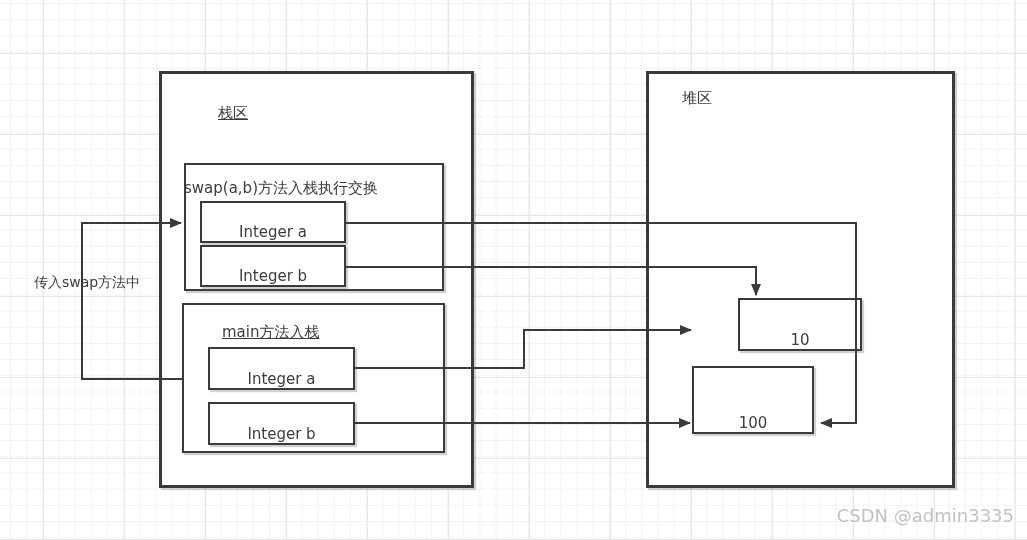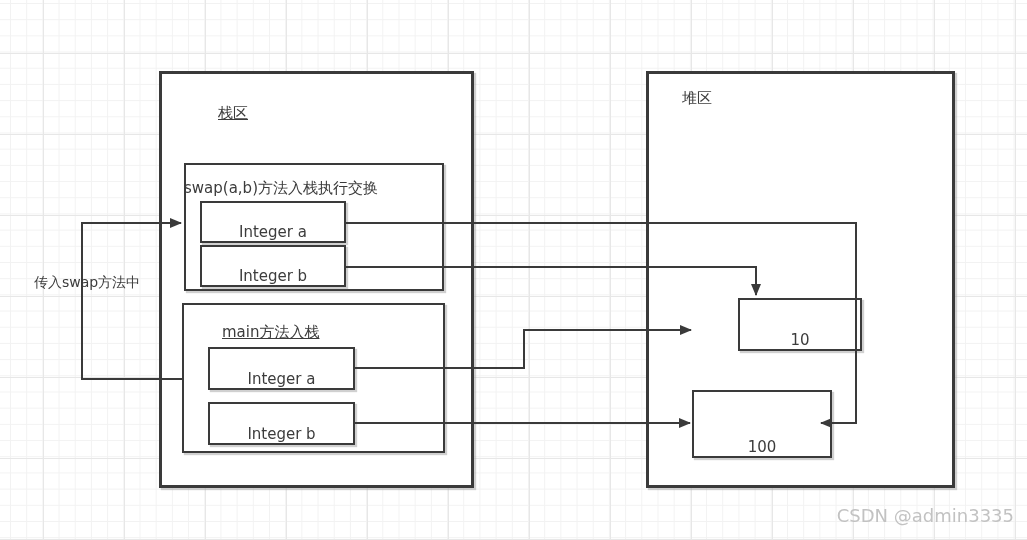--- a/index.html
+++ b/index.html
@@ -116,21 +116,21 @@
   <div class="box var-box" style="left:208px; top:402px; width:147px; height:43px;">
     <span>Integer b</span>
   </div>
 
   <div class="box region" style="left:646px; top:71px; width:309px; height:417px;"></div>
   <span class="region-title" style="left:682px; top:89px;">堆区</span>
 
   <div class="box var-box" style="left:693px; top:298px; width:124px; height:53px;margin-left:45px;">
     <span>10</span>
   </div>
-  <div class="box var-box" style="left:692px; top:390px; width:140px; height:68px;">
+  <div class="box var-box" style="left:692px; top:366px; width:122px; height:68px;">
     <span>100</span>
   </div>
 
   <div class="note">
     <div>传入swap方法中</div>
   </div>
 
   <svg class="overlay" viewBox="0 0 1027 540" xmlns="http://www.w3.org/2000/svg">
     <defs>
       <marker id="arrow" markerUnits="userSpaceOnUse" markerWidth="14" markerHeight="12" refX="11" refY="5" orient="auto">

